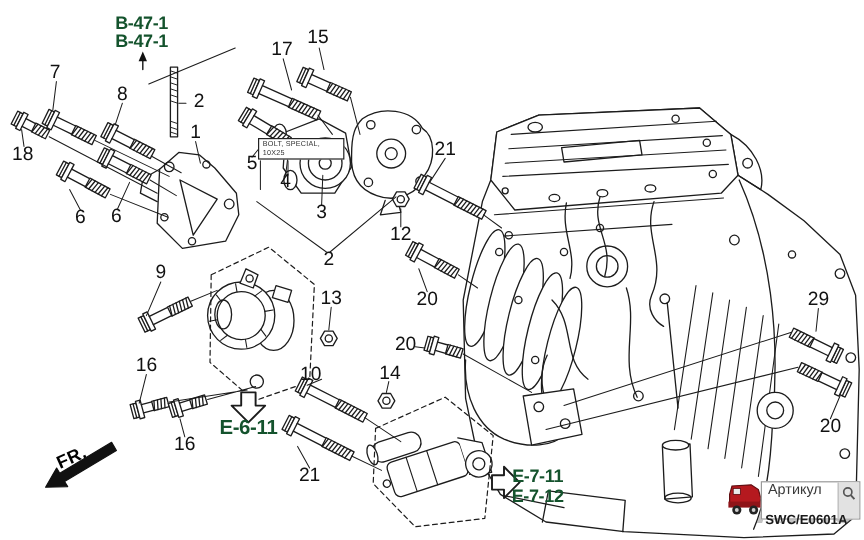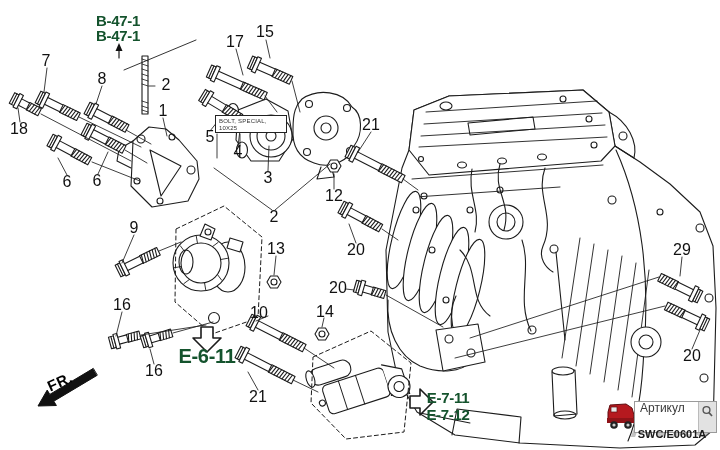--- a/index.html
+++ b/index.html
@@ -1,21 +1,21 @@
 <!DOCTYPE html>
 <html><head>
 <meta charset="utf-8">
 <style>
   html,body{margin:0;padding:0;background:#fff;}
   .stage{position:relative;width:720px;height:450px;background:#fff;overflow:hidden;
          font-family:"Liberation Sans",sans-serif;}
   .stage svg{position:absolute;left:0;top:0;}
   .n{position:absolute;transform:translate(-50%,-50%);font:500 16px/1 "Liberation Sans",sans-serif;color:#111;white-space:nowrap;}
   .ref{position:absolute;transform:translate(-50%,-50%);font:700 15px/1 "Liberation Sans",sans-serif;color:#14532d;white-space:nowrap;letter-spacing:-.3px;}
-  .ref-big{font-size:20px;}
+  .ref-big{font-size:17px;}
   .notebox{position:absolute;left:215px;top:115px;width:72px;height:18px;border:1px solid #222;background:#fff;
            font:400 6px/1.1 "Liberation Sans",sans-serif;color:#333;padding:2px 0 0 3px;box-sizing:border-box;letter-spacing:.2px;}
   .fr{position:absolute;left:47px;top:374px;font:700 15px/1 "Liberation Sans",sans-serif;color:#000;
       transform:rotate(-24deg);letter-spacing:.5px;}
   .code{position:absolute;left:672px;top:434px;transform:translate(-50%,-50%);font:700 11px/1 "Liberation Sans",sans-serif;color:#1a1a1a;z-index:6;text-align:center;}
   .avito-wm{position:absolute;left:630px;top:412px;font:700 30px/1 "Liberation Sans",sans-serif;
             color:rgba(110,110,110,.42);letter-spacing:2px;z-index:3;}
   .searchbox{position:absolute;left:634px;top:401px;width:83px;height:32px;background:#fff;border:1px solid #9a9a9a;
              box-sizing:border-box;display:flex;align-items:flex-start;z-index:5;}
   .searchbox .q{flex:1;font:400 12px/1 "Liberation Sans",sans-serif;color:#3a3a3a;padding-left:5px;}

